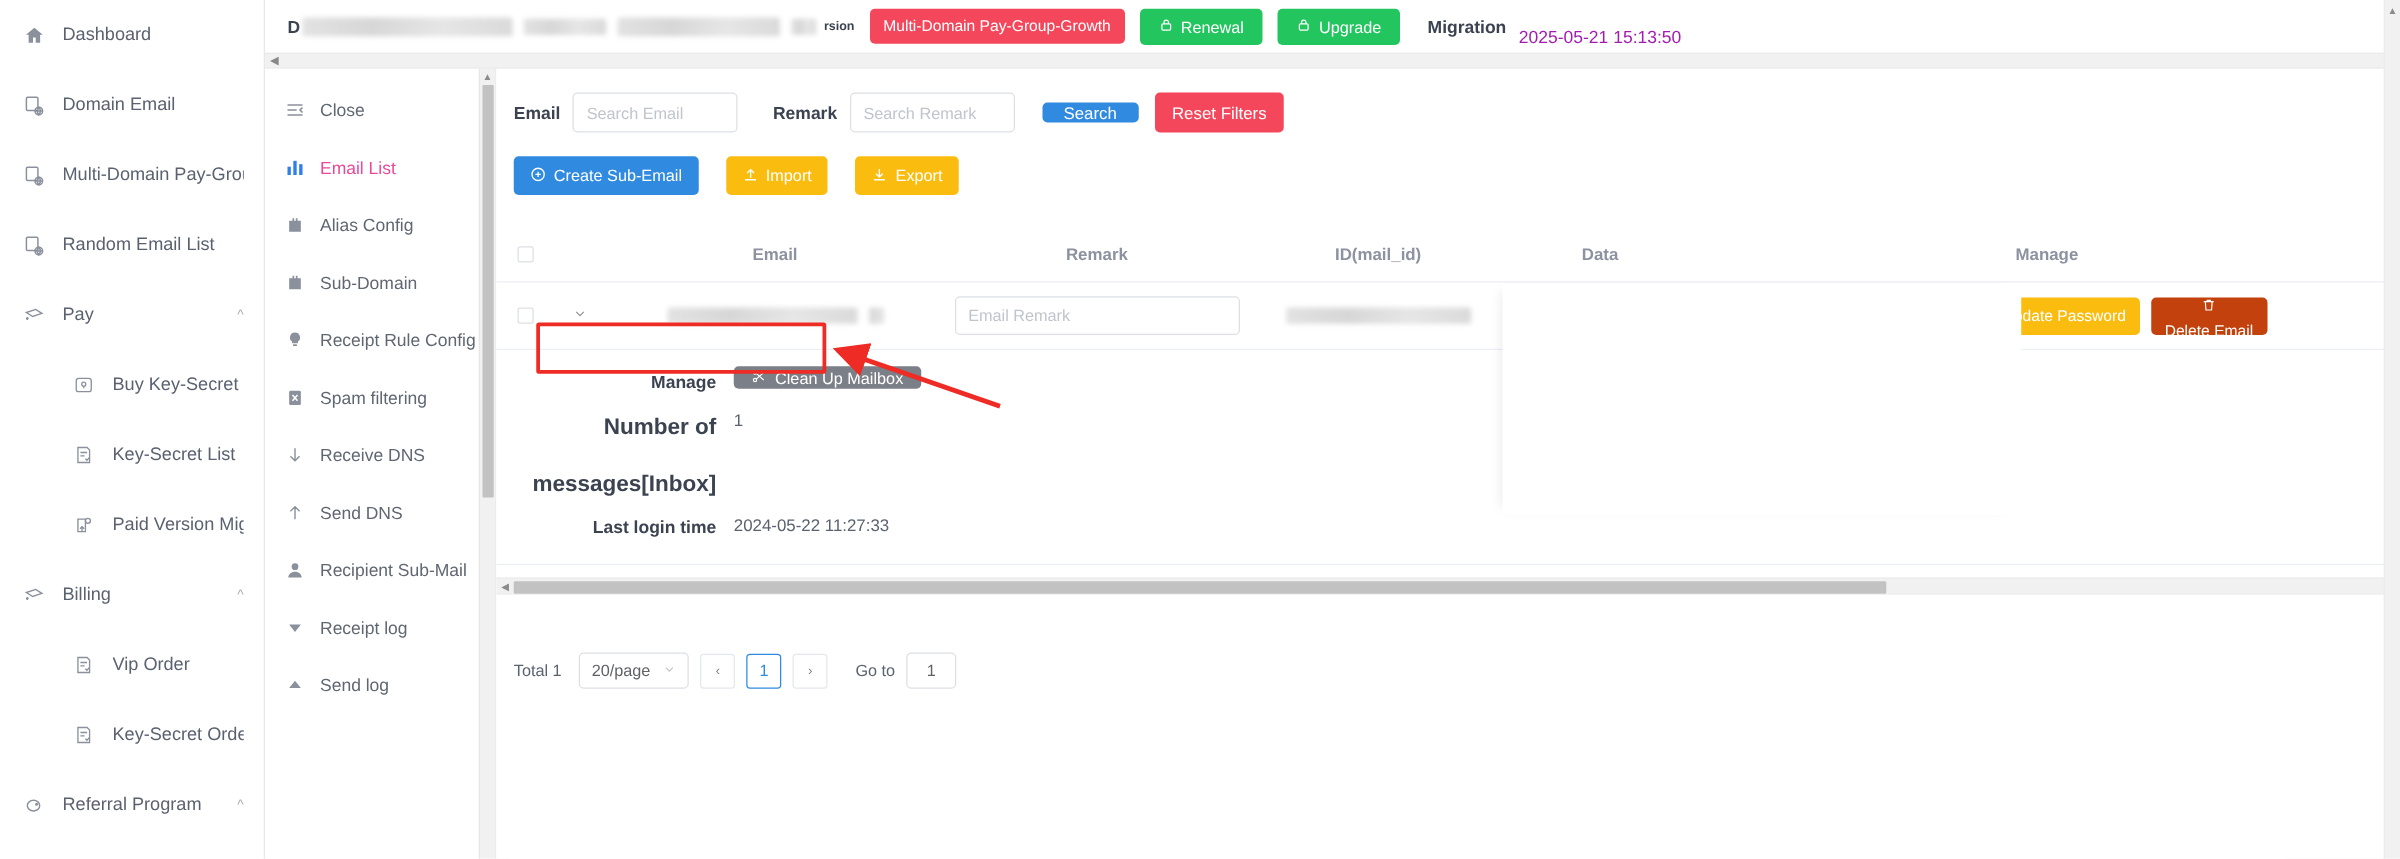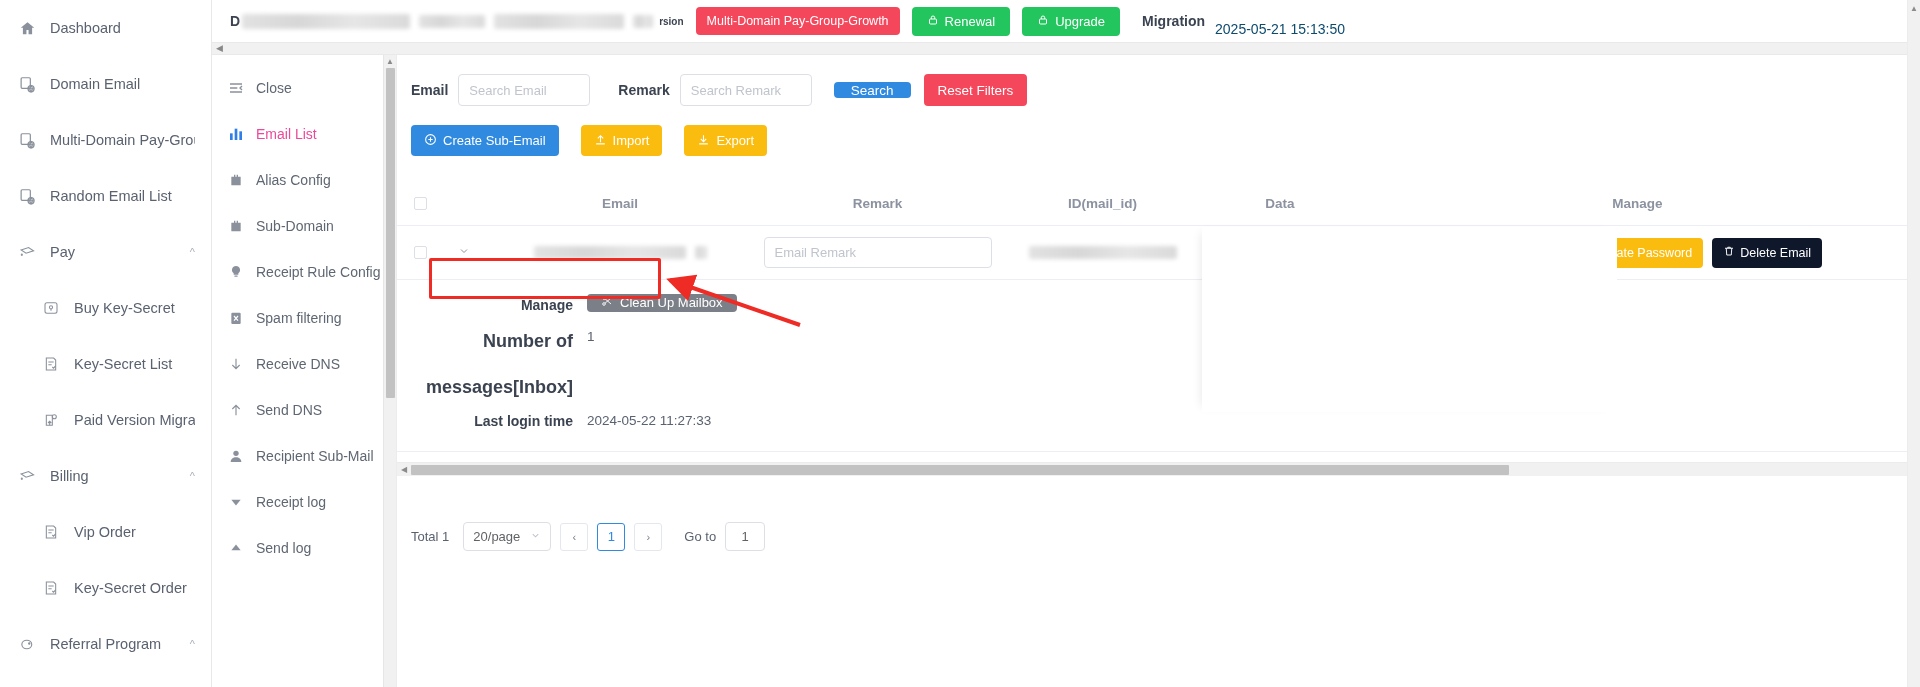--- a/index.html
+++ b/index.html
@@ -21,21 +21,21 @@
     overflow: hidden;
     position: relative;
   }
   .nav-item {
     display: flex; align-items: center;
     height: 56px; padding: 0 16px;
     font-size: 14.5px; color: #5a6270;
     white-space: nowrap; cursor: pointer;
     position: relative;
   }
-  .nav-item.child { padding-left: 40px; }
+  .nav-item.child { padding-left: 56px; }
   .nav-ico {
     width: 22px; height: 22px; flex: 0 0 22px;
     margin-right: 12px;
     display: flex; align-items: center; justify-content: center;
     color: #8a919c;
   }
   .nav-ico svg { display: block; }
   .nav-label { flex: 1 1 auto; overflow: hidden; text-overflow: clip; }
   .nav-caret { margin-left: auto; color: #a8aeb8; font-size: 11px; line-height: 1; }
 
@@ -70,21 +70,21 @@
   }
   .btn-green {
     background: #22c55e; color: #fff;
     font-size: 13px; padding: 7px 15px;
     border: none; border-radius: 4px;
     margin-left: 12px; cursor: pointer;
     display: inline-flex; align-items: center; gap: 6px;
     white-space: nowrap;
   }
   .exp-label { font-size: 14px; font-weight: 700; color: #3b4351; margin-left: 22px; }
-  .exp-value { font-size: 14px; color: #0c4a6e; margin-left: 10px; white-space: nowrap; margin-top: 15px; }
+  .exp-value { font-size: 14px; color: #a21caf; margin-left: 10px; white-space: nowrap; margin-top: 15px; }
 
   
   .topscroll {
     height: 13px; flex: 0 0 13px;
     background: #f1f1f1;
     border-top: 1px solid #e9e9e9;
     border-bottom: 1px solid #e9e9e9;
     display: flex; align-items: center;
     position: relative;
   }
@@ -216,21 +216,21 @@
 
   .btn-row {
     border: none; border-radius: 4px; height: 30px; padding: 0 11px;
     font-size: 12.5px; color: #fff; cursor: pointer;
     display: inline-flex; align-items: center; gap: 5px;
     white-space: nowrap;
     font-family: "Liberation Sans", sans-serif;
   }
   .btn-row.green { background: #22c55e; }
   .btn-row.amber { background: #fbbc10; }
-  .btn-row.red   { background: #0f172a; }
+  .btn-row.red   { background: #c2410c; flex-direction: column; }
 
   
   .detail { padding: 10px 0 14px 0; border-bottom: 1px solid #ebeef5; }
   .d-row { display: flex; align-items: flex-start; margin: 0 0 6px 0; }
   .d-label {
     width: 190px; flex: 0 0 190px; text-align: right;
     font-size: 14px; font-weight: 700; color: #3b4351;
     padding-right: 14px; padding-top: 6px; line-height: 1.4;
   }
   .d-value { font-size: 13.5px; color: #5a6270; padding-top: 7px; }

